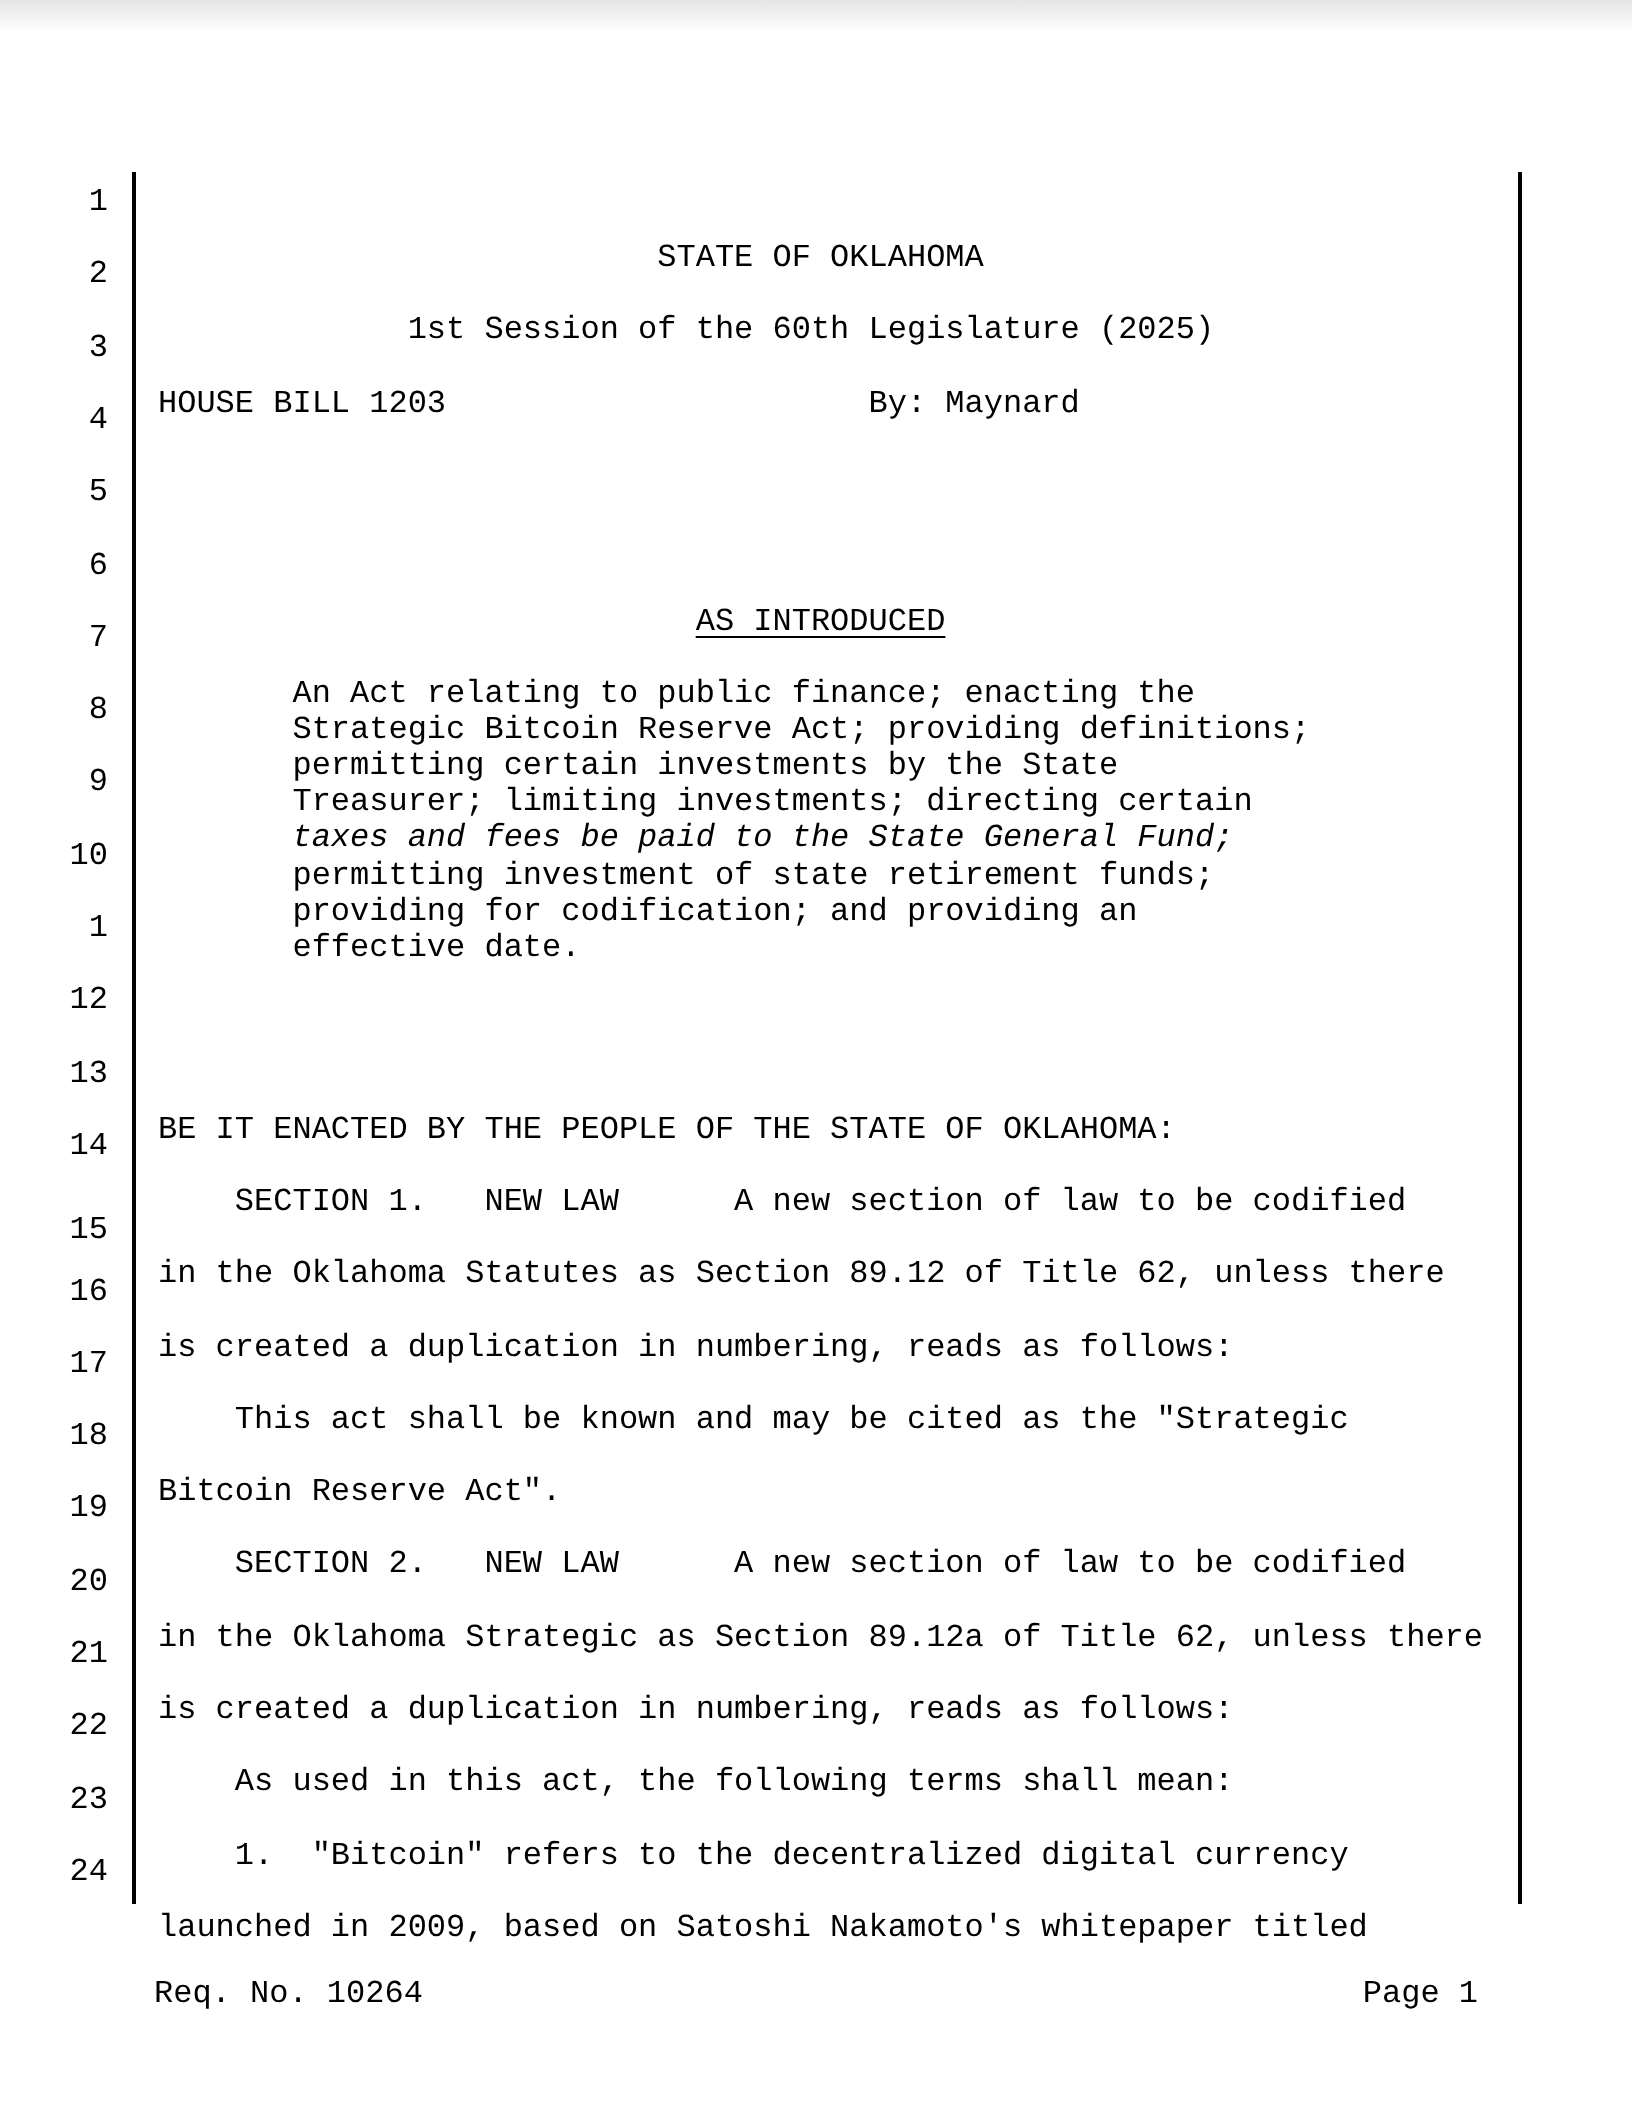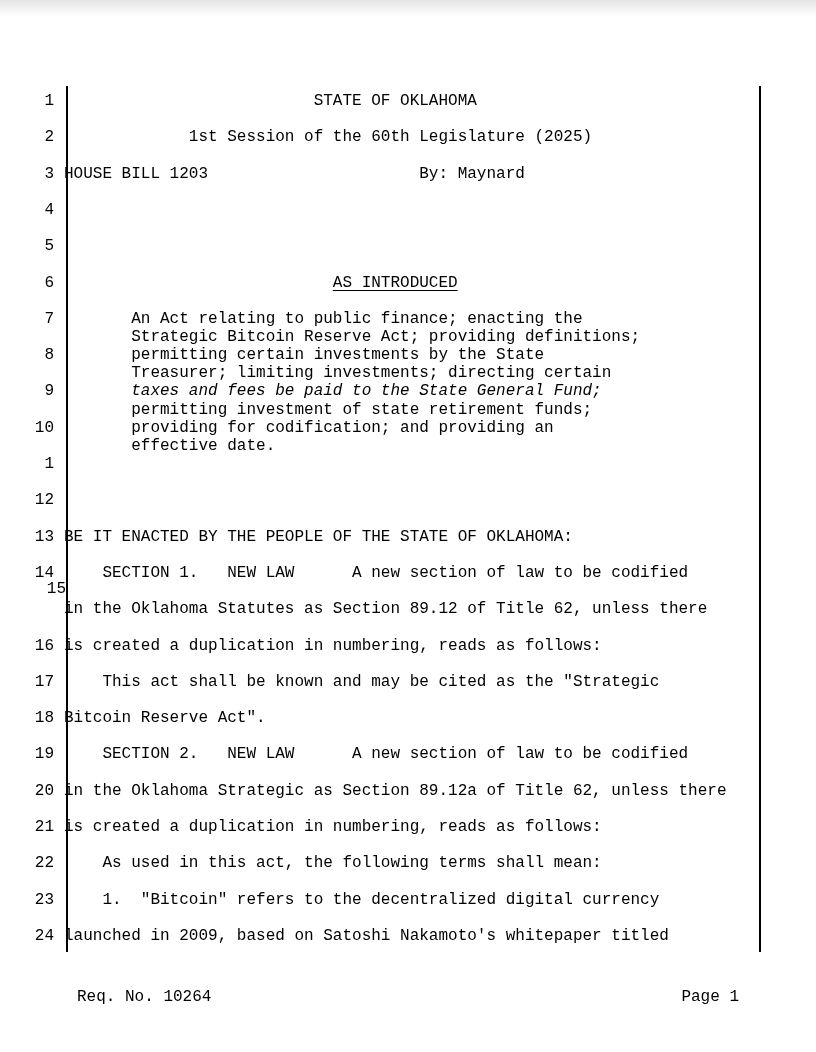--- a/index.html
+++ b/index.html
@@ -37,21 +37,21 @@
   .rule-right { left: 759px; }
   .row {
     position: absolute;
     white-space: pre;
   }
   .num {
     left: 0;
     width: 54px;
     text-align: right;
   }
-  .text { left: 64px; }
+  .text { left: 79px; margin-top: 28px; }
   .u {
     text-decoration: underline;
     text-underline-offset: 3px;
   }
   .footer-left  { left: 77px; top: 988px; }
   .footer-right { left: 77px; top: 988px; width: 662px; text-align: right; }
 </style>
 </head>
 <body>
 
@@ -81,21 +81,21 @@
       <div class="row text" style="top: 400.55px;">       permitting investment of state retirement funds;</div>
       <div class="row num" style="top: 418.7px;">10</div>
       <div class="row text" style="top: 418.7px;">       providing for codification; and providing an</div>
       <div class="row text" style="top: 436.85px;">       effective date.</div>
       <div class="row num" style="top: 455px;">1</div>
       <div class="row num" style="top: 491.3px;">12</div>
       <div class="row num" style="top: 527.6px;">13</div>
       <div class="row text" style="top: 527.6px;">BE IT ENACTED BY THE PEOPLE OF THE STATE OF OKLAHOMA:</div>
       <div class="row num" style="top: 563.9px;">14</div>
       <div class="row text" style="top: 563.9px;">    SECTION 1.   NEW LAW      A new section of law to be codified</div>
-      <div class="row num" style="top: 580px; padding-left: 12px;">15</div>
+      <div class="row num" style="top: 606px;">15</div>
       <div class="row text" style="top: 600.2px;">in the Oklahoma Statutes as Section 89.12 of Title 62, unless there</div>
       <div class="row num" style="top: 636.5px;">16</div>
       <div class="row text" style="top: 636.5px;">is created a duplication in numbering, reads as follows:</div>
       <div class="row num" style="top: 672.8px;">17</div>
       <div class="row text" style="top: 672.8px;">    This act shall be known and may be cited as the "Strategic</div>
       <div class="row num" style="top: 709.1px;">18</div>
       <div class="row text" style="top: 709.1px;">Bitcoin Reserve Act".</div>
       <div class="row num" style="top: 745.4px;">19</div>
       <div class="row text" style="top: 745.4px;">    SECTION 2.   NEW LAW      A new section of law to be codified</div>
       <div class="row num" style="top: 781.7px;">20</div>

